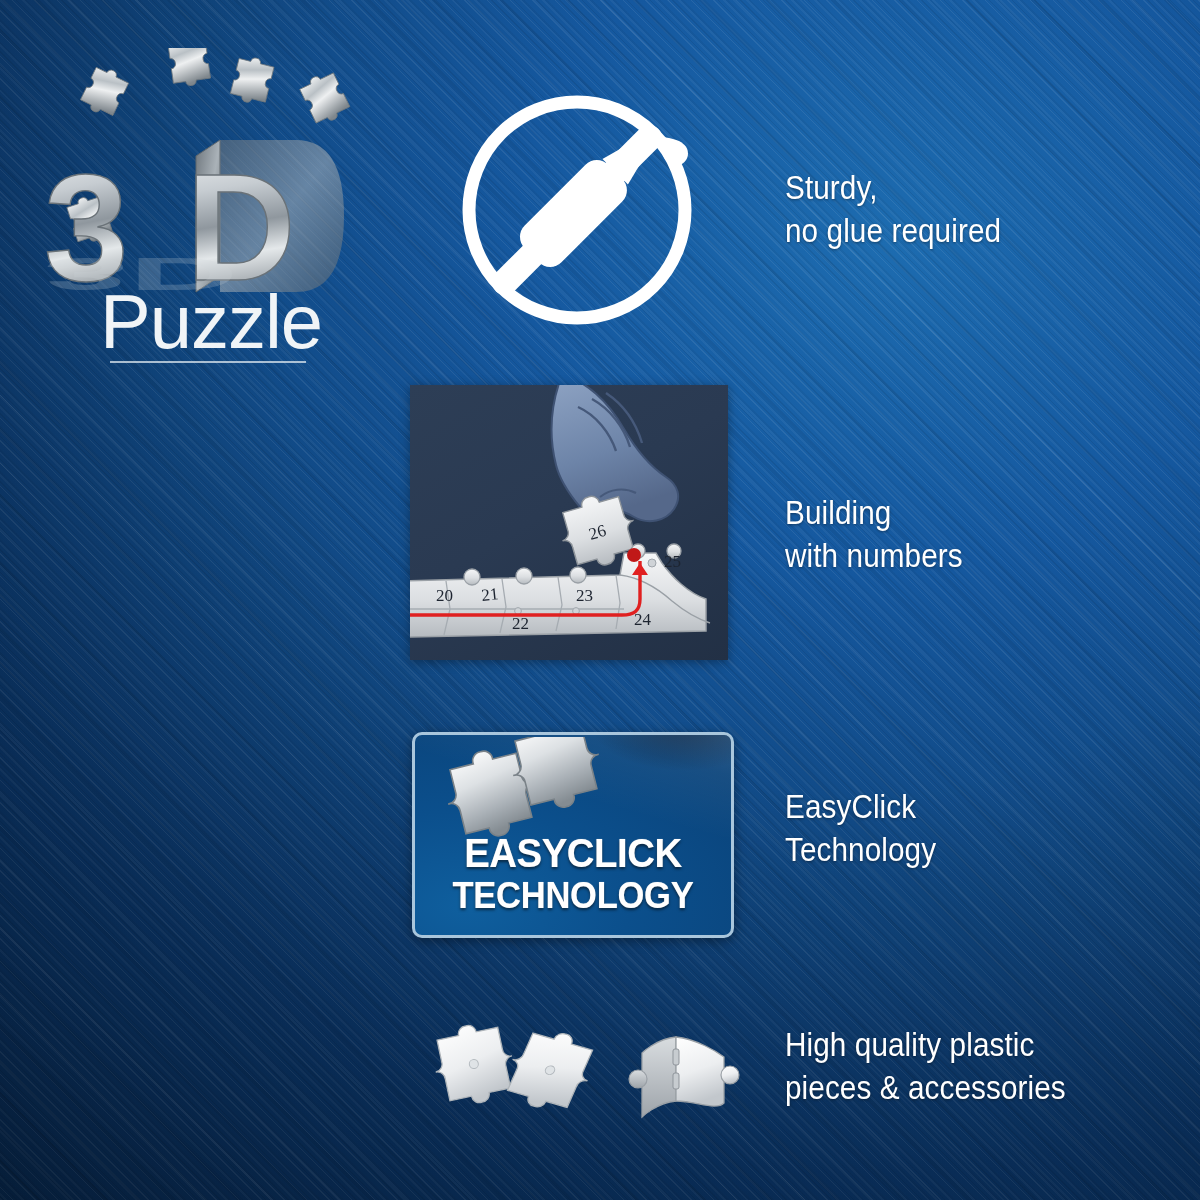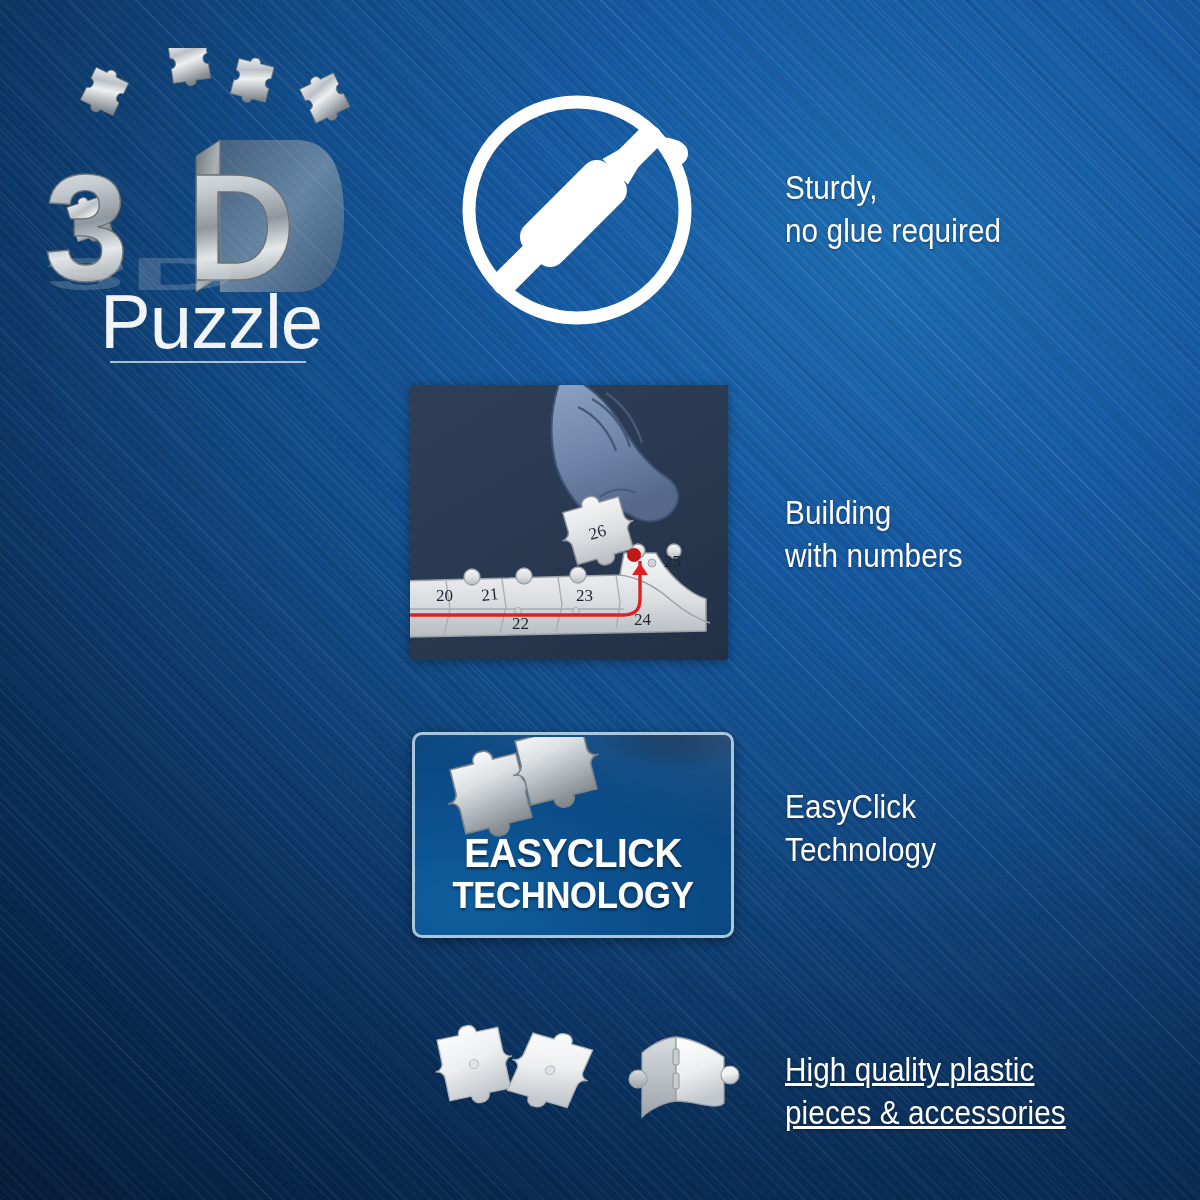--- a/index.html
+++ b/index.html
@@ -66,21 +66,21 @@
     transform:scaleX(.90);
     transform-origin:left center;
   }
 
   #row-glue   {left:455px;top:88px;}
 
   .label-col{position:absolute;left:785px;color:#fff;}
   #lbl-glue   {top:167px;}
   #lbl-numbers{top:480px;margin-top:12px;}
   #lbl-click  {top:786px;}
-  #lbl-pieces {top:1049px;text-decoration:underline;}
+  #lbl-pieces {top:1024px;}
   .label{font-size:33px;}
 
   
   #numbers-panel{
     position:absolute;left:410px;top:385px;width:318px;height:275px;
     background:linear-gradient(150deg,#2d3e56 0%,#2a3a52 45%,#223045 100%);
     box-shadow:0 2px 10px rgba(0,0,0,.35);
     overflow:hidden;
   }
   

